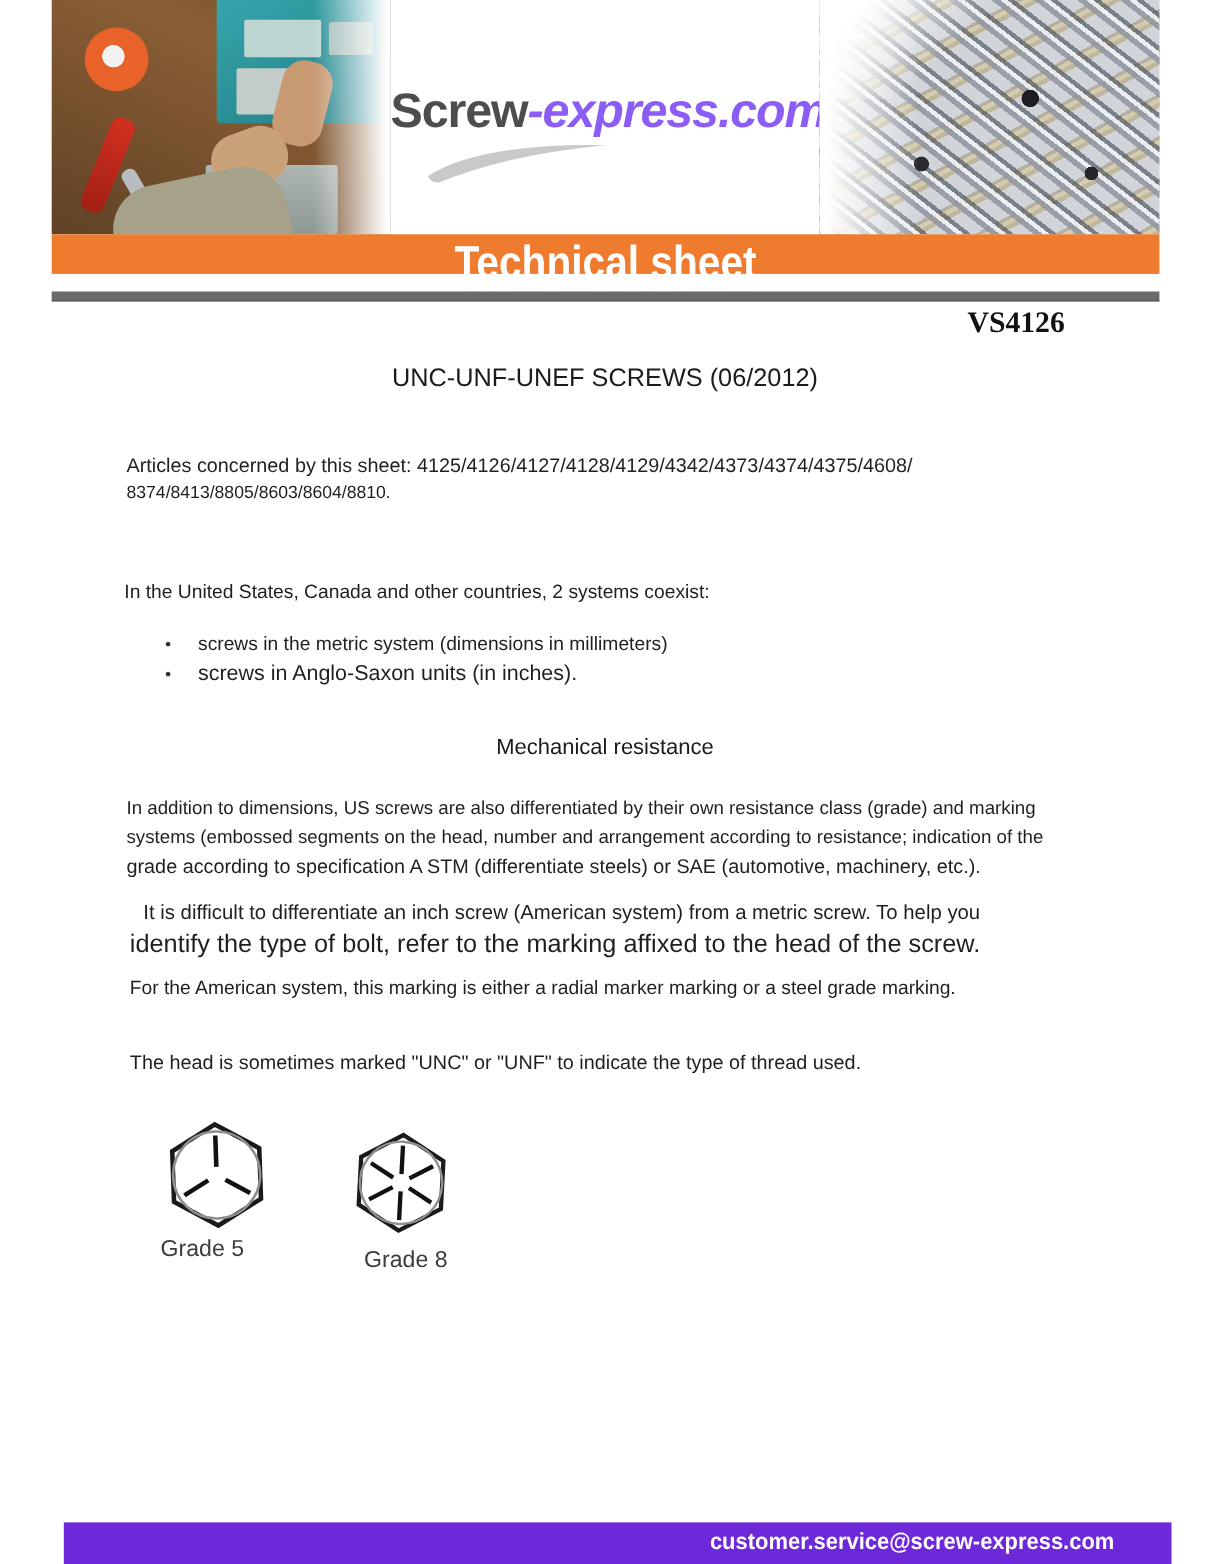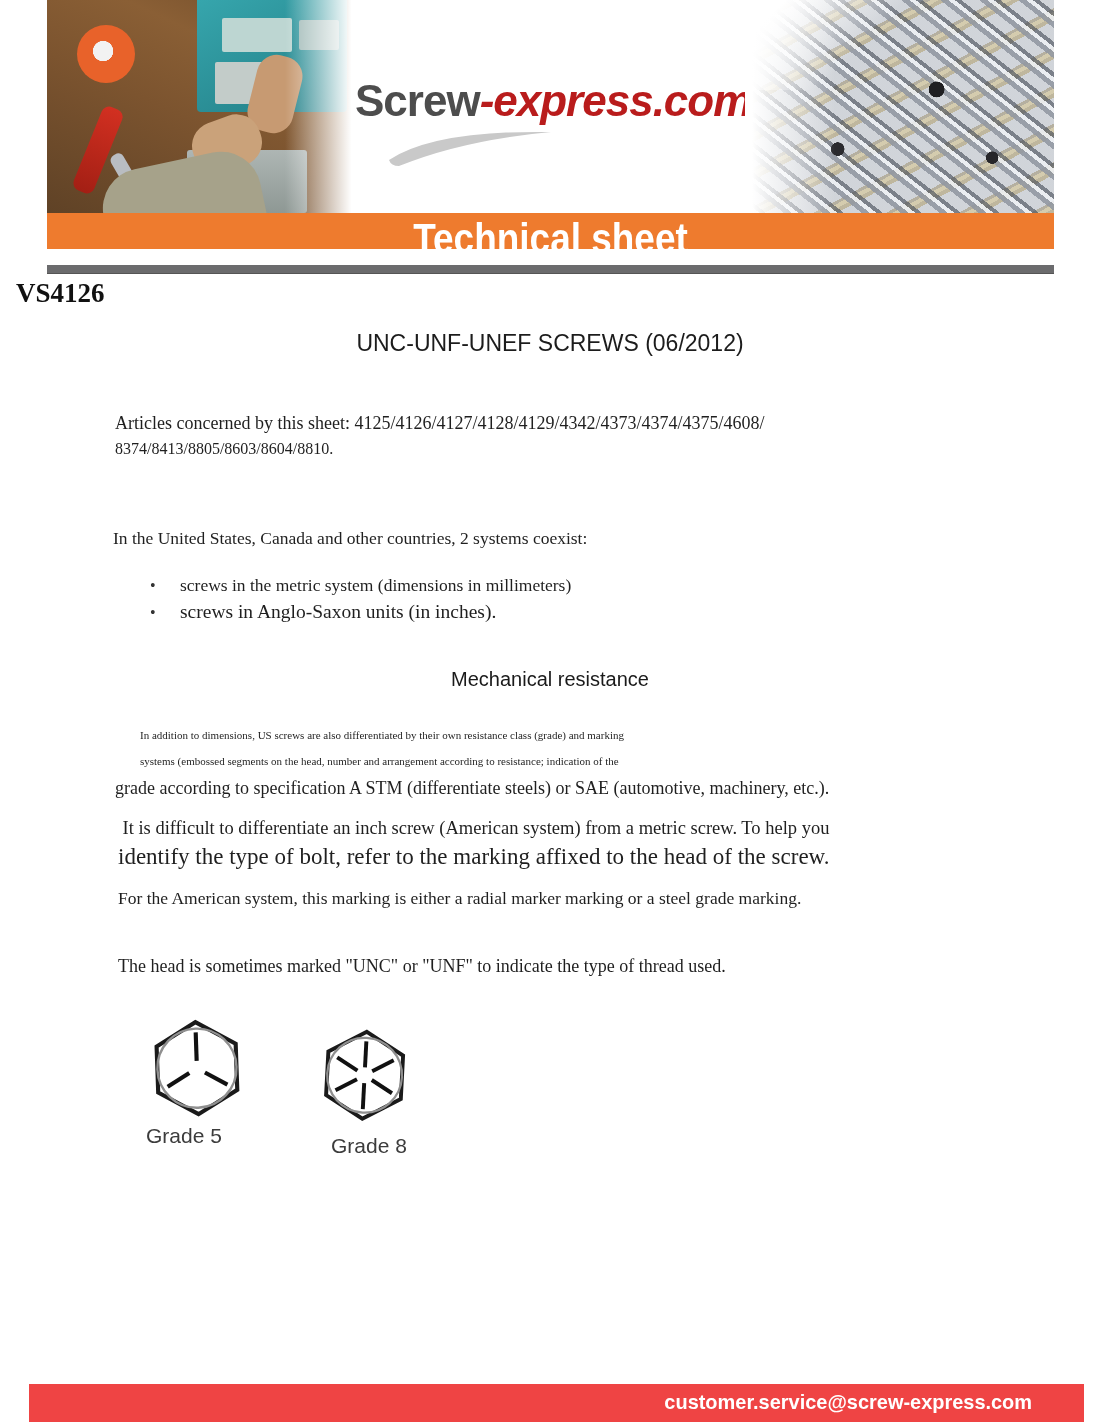--- a/index.html
+++ b/index.html
@@ -32,59 +32,59 @@
   .pl-tray{position:absolute;left:140px;top:150px;width:120px;height:63px;background:linear-gradient(180deg,#aeb6b4,#8e9894);border-radius:3px;}
   .pl-tape{position:absolute;left:30px;top:25px;width:58px;height:58px;border-radius:50%;background:radial-gradient(circle at 45% 45%,#f2f2f2 0 22%,#e8622a 23%);}
   .pl-screwdriver{position:absolute;left:40px;top:105px;width:22px;height:90px;background:linear-gradient(180deg,#d23021,#a31f14);border-radius:8px;transform:rotate(22deg);}
   .pl-wrench{position:absolute;left:78px;top:150px;width:14px;height:70px;background:#b9bdc2;border-radius:6px;transform:rotate(-30deg);}
   .pl-arm{position:absolute;left:55px;top:160px;width:160px;height:80px;background:#a6a28a;border-radius:40px 40px 0 0;transform:rotate(-12deg);}
   .pl-hand{position:absolute;left:145px;top:118px;width:70px;height:52px;background:#caa27a;border-radius:24px;transform:rotate(-20deg);}
   .pl-hand2{position:absolute;left:205px;top:55px;width:46px;height:78px;background:#c79a72;border-radius:20px;transform:rotate(14deg);}
   .logo{position:absolute;left:355px;top:0;width:390px;height:213px;background:#ffffff;}
   .logo-text{position:absolute;left:0;top:76px;width:100%;text-align:center;font-size:44px;font-weight:700;letter-spacing:-1px;white-space:nowrap;}
   .logo-text .p1{color:#4d4d4d;}
-  .logo-text .p2{color:#b91c1c;font-style:italic;}
+  .logo-text .p2{color:#8b5cf6;font-style:italic;}
   .swoosh{position:absolute;left:28px;top:118px;}
   
   .banner{position:absolute;left:47px;top:213px;width:1007px;height:36px;background:#ee7b2e;}
   .banner-title{position:absolute;left:0;top:2px;width:100%;text-align:center;color:#ffffff;
     font-size:42px;font-weight:800;transform:scaleX(.88);transform-origin:50% 50%;letter-spacing:0;}
   .banner-shadow{position:absolute;left:47px;top:265px;width:1007px;height:8px;background:#6b6b6d;border-bottom:1px solid #555;}
   
-  .doc-code{position:absolute;left:16px;top:278px;width:968px;text-align:left;
+  .doc-code{position:absolute;left:0;top:278px;width:968px;text-align:right;
     font-family:"Liberation Serif",serif;font-weight:700;font-size:27px;color:#111;}
   .doc-subtitle{position:absolute;left:0;top:330px;width:1100px;text-align:center;font-size:23px;color:#1c1c1c;}
-  .t{position:absolute;color:#1f1f1f;white-space:nowrap;font-family:Liberation Serif, serif;}
+  .t{position:absolute;color:#1f1f1f;white-space:nowrap;}
   .articles{left:115px;top:410px;}
   .articles .l1{font-size:18px;line-height:27px;}
   .articles .l2{font-size:16px;line-height:24px;}
   .intro{left:113px;top:528px;font-size:17.5px;}
   .bullets{left:150px;top:572px;}
   .bullet-row{display:flex;align-items:baseline;}
   .bullet-row .dot{width:30px;font-size:16px;color:#333;}
   .bullet-row.r1 .txt{font-size:17.5px;line-height:26px;}
   .bullet-row.r2 .txt{font-size:19.5px;line-height:28px;}
   .section-heading{position:absolute;left:0;top:668px;width:1100px;text-align:center;font-size:20px;color:#1a1a1a;}
   .para1{left:115px;top:722px;}
-  .para1 .l1,.para1 .l2{font-size:11px;line-height:26px;margin-left:25px;}
+  .para1 .l1,.para1 .l2{font-size:17px;line-height:26px;}
   .para1 .l3{font-size:18px;line-height:29px;}
   .para2{left:118px;top:815px;}
   .para2 .l1{font-size:18.5px;line-height:27px;text-align:right;}
   .para2 .l2{font-size:23px;line-height:30px;}
   .para3{left:118px;top:888px;font-size:17.5px;}
   .para4{left:118px;top:956px;font-size:18px;}
   
   .grade-fig{position:absolute;}
   .grade5-fig{left:151px;top:1019px;transform:rotate(-2deg);}
   .grade8-fig{left:321px;top:1029px;transform:rotate(3deg);}
   .grade-label{position:absolute;font-size:21px;color:#3c3c3c;}
   .grade5-label{left:146px;top:1124px;}
   .grade8-label{left:331px;top:1134px;}
   
-  .footer-bar{position:absolute;left:29px;top:1384px;width:1007px;height:38px;background:#ef4444;padding-left:48px;}
+  .footer-bar{position:absolute;left:58px;top:1384px;width:1007px;height:38px;background:#6d28d9;}
   .footer-email{position:absolute;right:52px;top:6px;color:#ffffff;font-size:21px;font-weight:700;
     transform:scaleX(.95);transform-origin:100% 50%;letter-spacing:0;}
 </style>
 </head>
 <body>
 
 <div class="page">
 
   <div class="photo photo-left">
     <div class="pl-box b1"></div>

